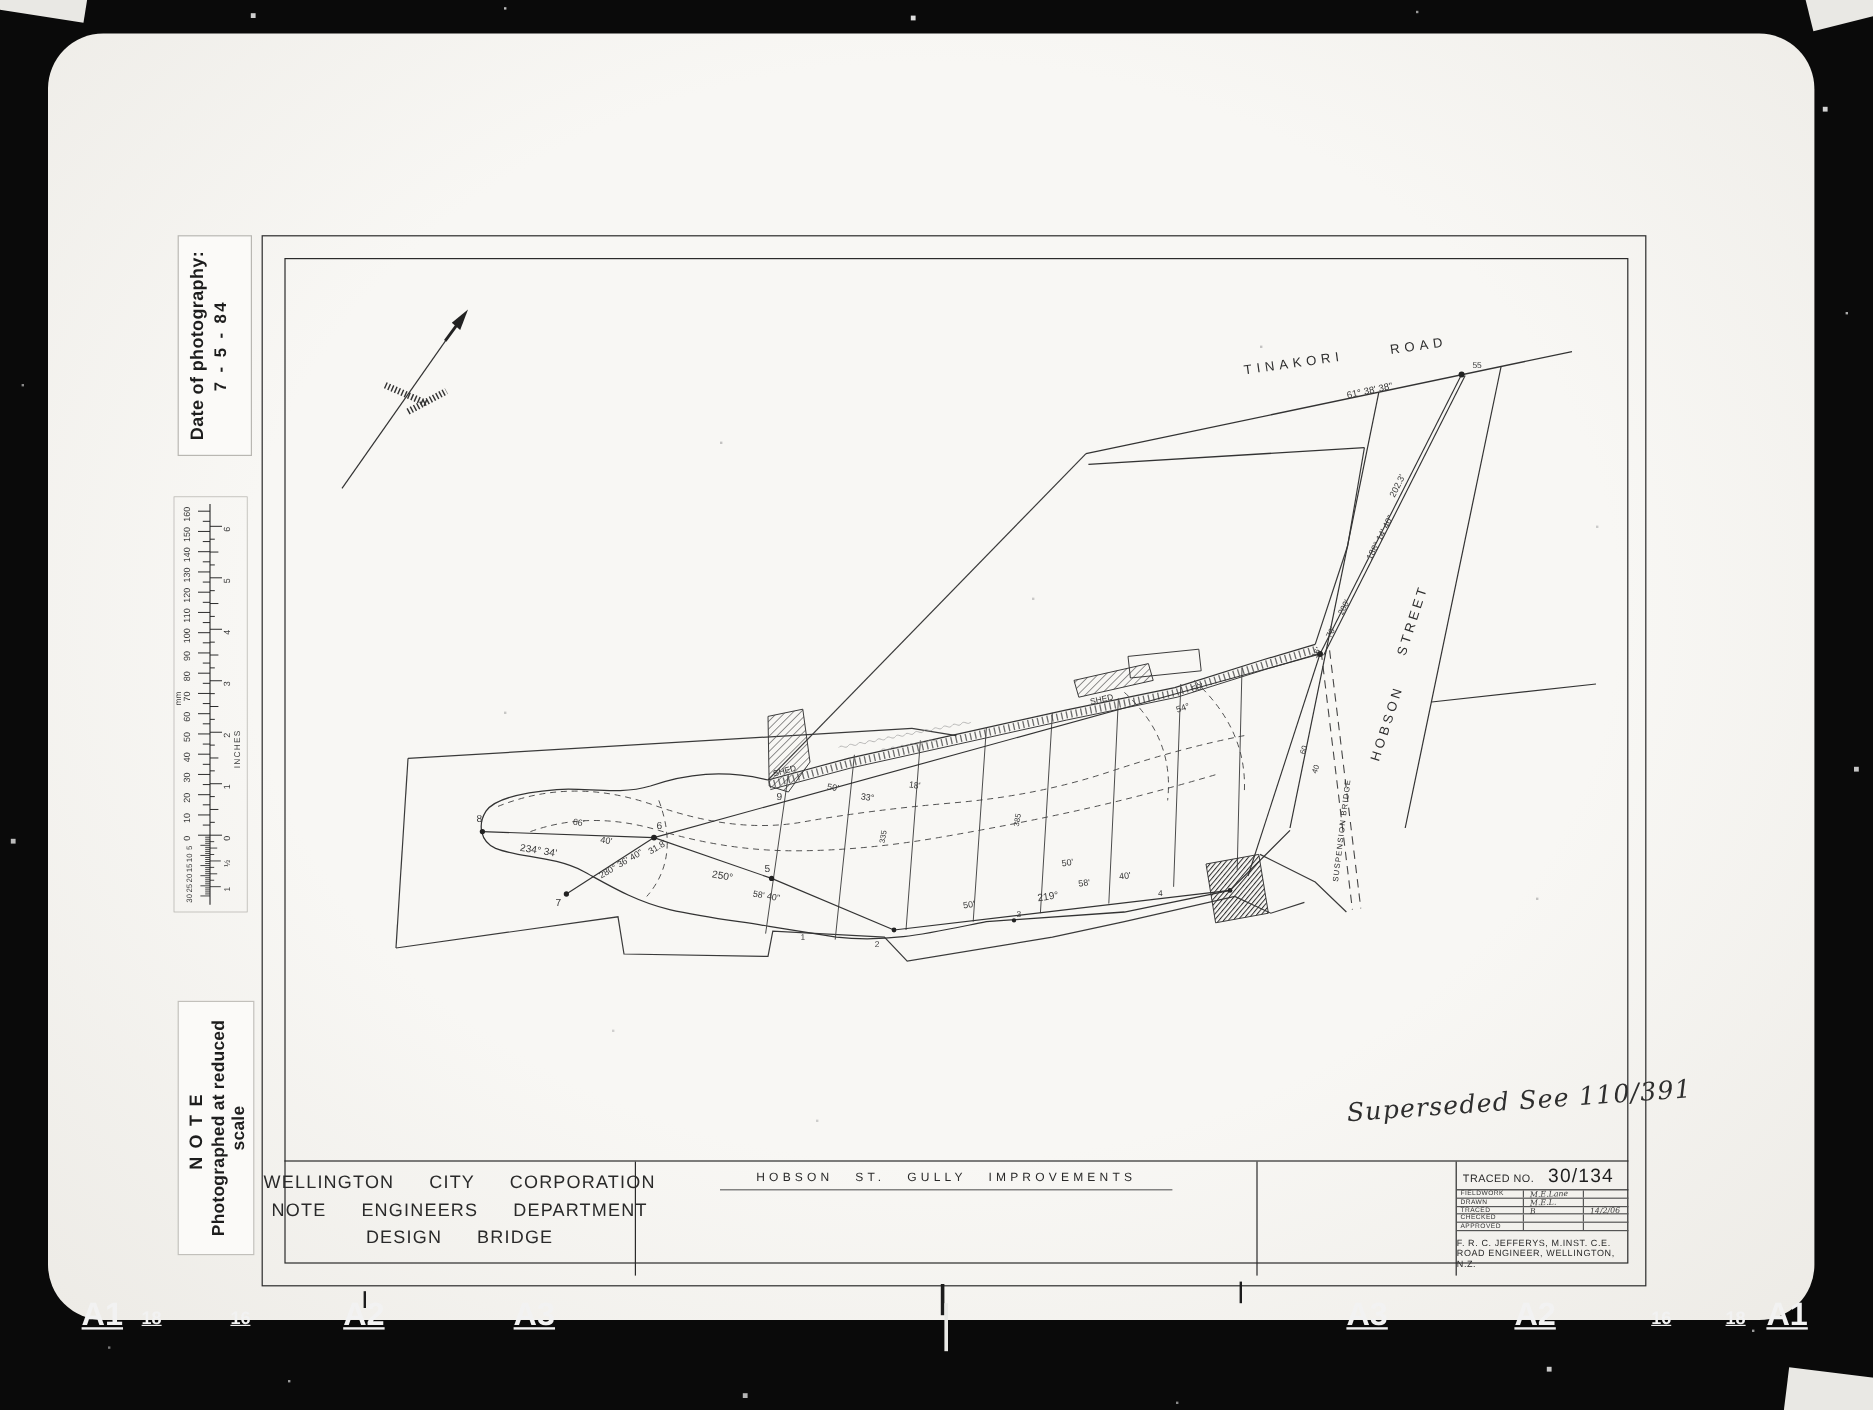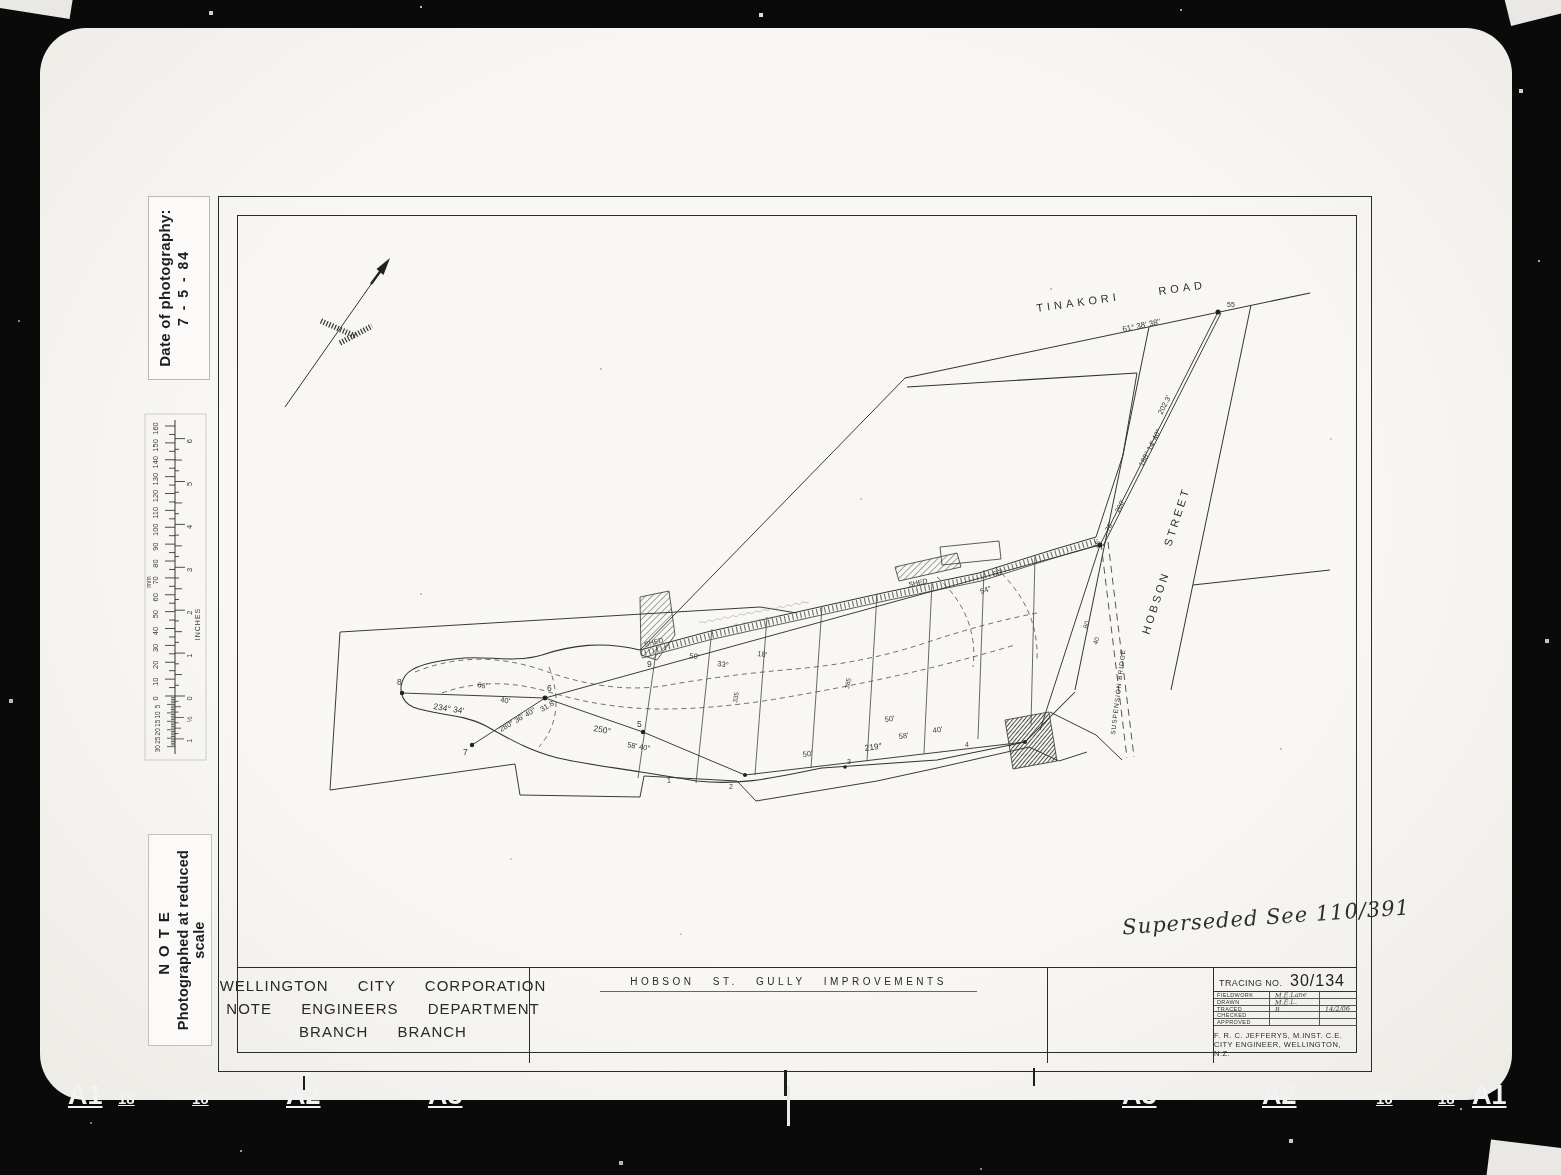--- a/index.html
+++ b/index.html
@@ -397,28 +397,28 @@
           <text x="850" y="414" font-size="6.5" class="anno" transform="rotate(-70 850 414)">60</text>
         </g>
     </svg>
 
     <div class="superseded">Superseded See 110/391</div>
 
     <div class="sheet-strip">
       <div class="tb-left">
         <div class="org">WELLINGTON CITY CORPORATION</div>
         <div class="org">NOTE ENGINEERS DEPARTMENT</div>
-        <div class="org">BRANCH BRANCH</div>
+        <div class="org">DESIGN BRIDGE</div>
       </div>
       <div class="tb-center">
         <div><span class="tb-title">HOBSON ST. GULLY IMPROVEMENTS</span></div>
       </div>
       <div class="tb-right">
         <div class="tr-row1">
-          <span class="lbl">TRACING NO.</span>
+          <span class="lbl">TRACED NO.</span>
           <span class="num">30/134</span>
         </div>
         <div class="ap-row">
           <div class="ap-lbl">FIELDWORK</div>
           <div class="ap-val">
               <div class="hand">M.E.Lane</div>
             </div>
           <div class="ap-ext">
               <div class="hand"></div>
             </div>
@@ -454,21 +454,21 @@
           <div class="ap-lbl">APPROVED</div>
           <div class="ap-val">
               <div class="hand"></div>
             </div>
           <div class="ap-ext">
               <div class="hand"></div>
             </div>
         </div>
         <div class="engineer">
           <div>F. R. C. JEFFERYS, M.INST. C.E.</div>
-          <div>CITY ENGINEER, WELLINGTON, N.Z.</div>
+          <div>ROAD ENGINEER, WELLINGTON, N.Z.</div>
         </div>
       </div>
     </div>
 
     <div class="ptick" style="left:263px;top:1048px;width:2px;height:14px;"></div>
     <div class="ptick" style="left:744px;top:1042px;width:3px;height:26px;"></div>
     <div class="ptick" style="left:993px;top:1040px;width:2px;height:18px;"></div>
   </div>
 
   <div class="slit"></div>

